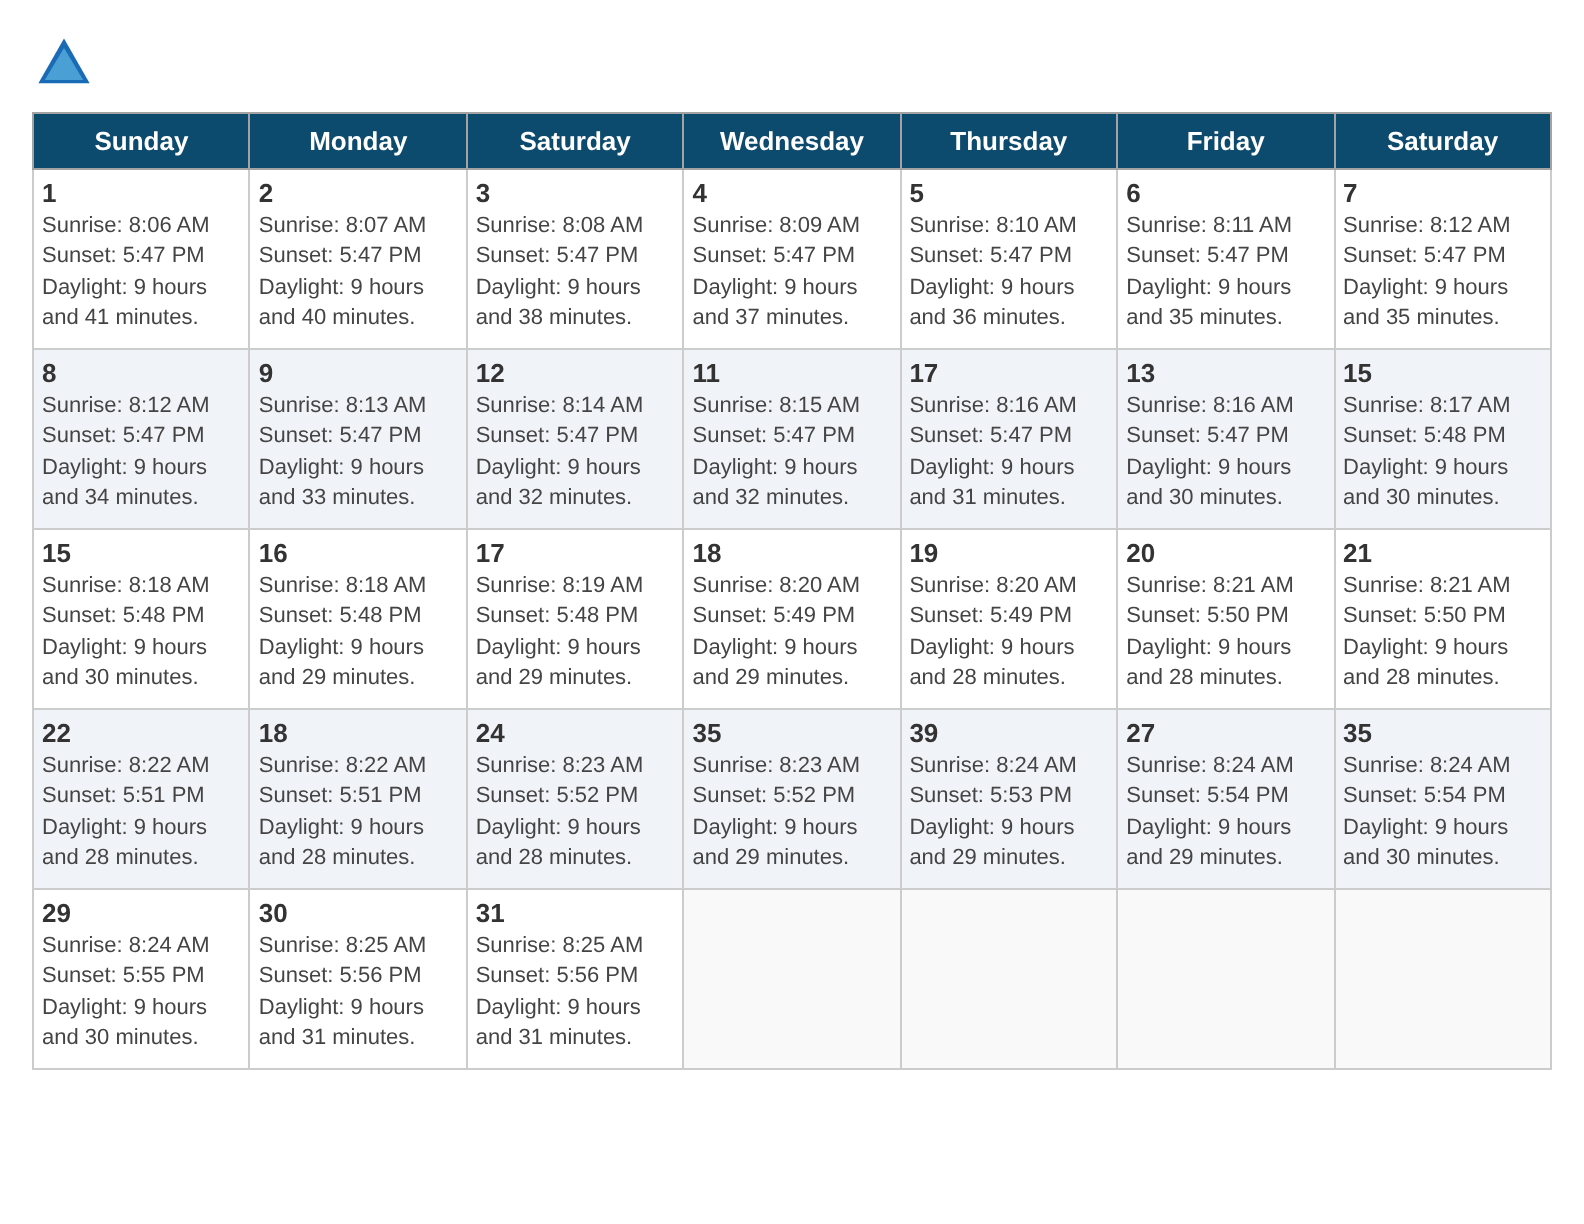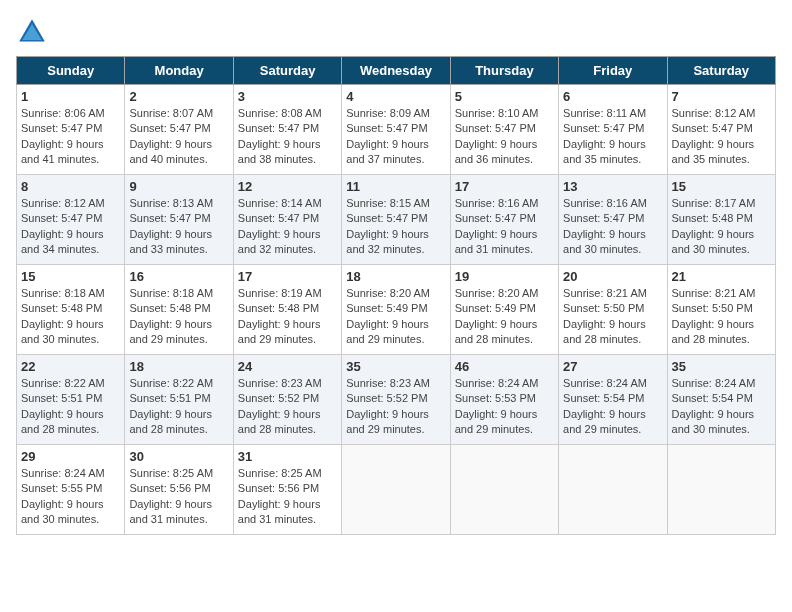--- a/index.html
+++ b/index.html
@@ -221,21 +221,21 @@
         </td>
         <td>
           <span class="day-number">24</span>
           <div class="day-info">Sunrise: 8:23 AM<br>Sunset: 5:52 PM<br>Daylight: 9 hours and 28 minutes.</div>
         </td>
         <td>
           <span class="day-number">35</span>
           <div class="day-info">Sunrise: 8:23 AM<br>Sunset: 5:52 PM<br>Daylight: 9 hours and 29 minutes.</div>
         </td>
         <td>
-          <span class="day-number">46</span>
+          <span class="day-number">39</span>
           <div class="day-info">Sunrise: 8:24 AM<br>Sunset: 5:53 PM<br>Daylight: 9 hours and 29 minutes.</div>
         </td>
         <td>
           <span class="day-number">27</span>
           <div class="day-info">Sunrise: 8:24 AM<br>Sunset: 5:54 PM<br>Daylight: 9 hours and 29 minutes.</div>
         </td>
         <td>
           <span class="day-number">35</span>
           <div class="day-info">Sunrise: 8:24 AM<br>Sunset: 5:54 PM<br>Daylight: 9 hours and 30 minutes.</div>
         </td>

